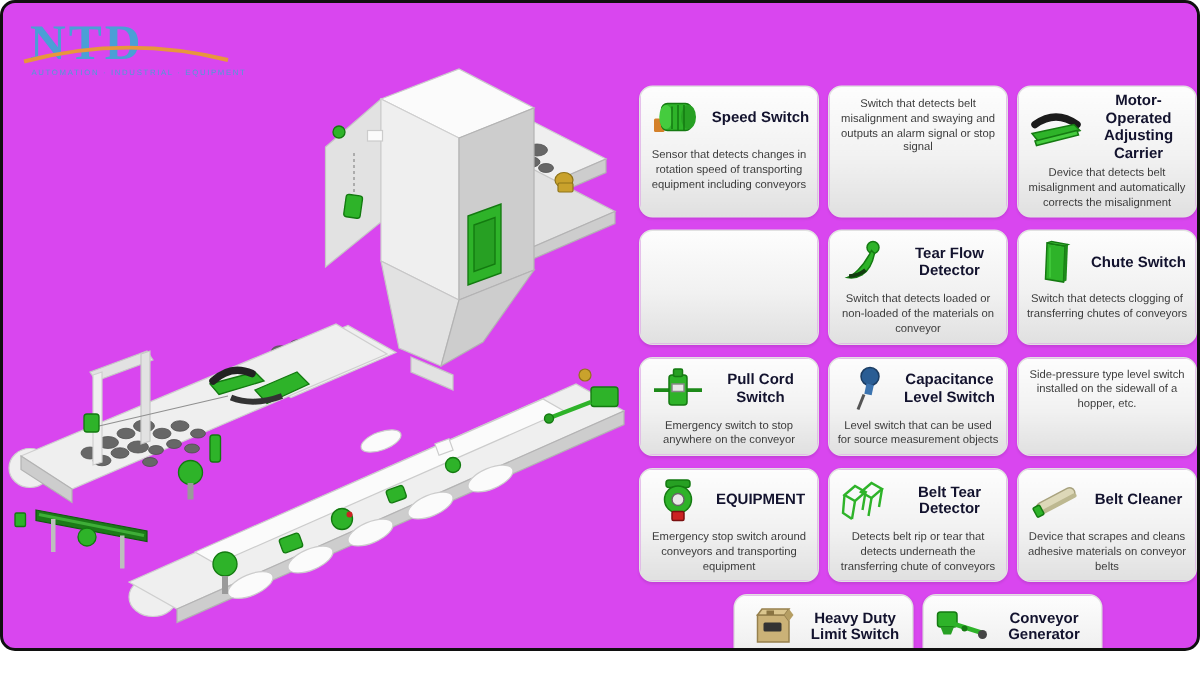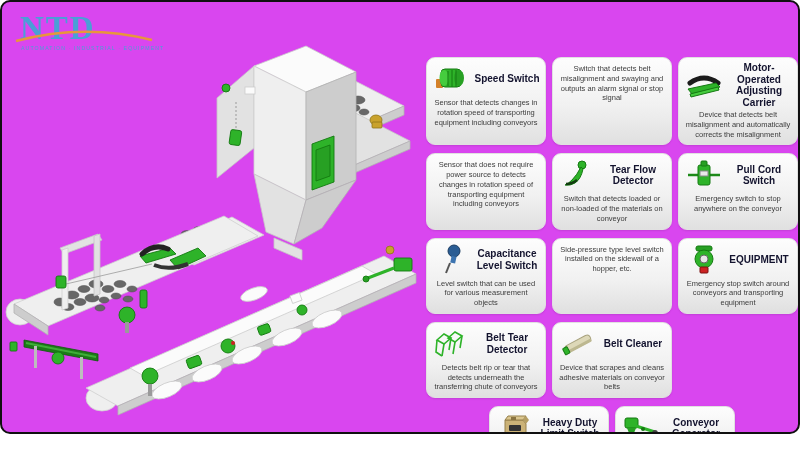--- a/index.html
+++ b/index.html
@@ -219,34 +219,47 @@
                 <path d="M4 14 Q18 4 32 14" stroke="#1b1b1b" stroke-width="5" fill="none" stroke-linecap="round"></path>
                 <polygon points="2,20 30,14 34,18 6,25" fill="#2eb329" stroke="#157a12"></polygon>
                 <polygon points="4,25 32,18 33,21 5,28" fill="#45cc3e" stroke="#157a12"></polygon>
               </svg>
             </span>
             <div class="title">Motor-Operated Adjusting Carrier</div>
           </div>
           <div class="desc">Device that detects belt misalignment and automatically corrects the misalignment</div>
         </div>
         <div class="card">
-          <div class="desc">Sensor that does not require power source to detects changes in rotation speed of transporting equipment including conveyors</div>
         </div>
         <div class="card">
           <div class="card-top">
             <span class="icon">
               <svg viewBox="0 0 36 32">
                 <circle cx="22" cy="6" r="4" fill="#2eb329" stroke="#157a12"></circle>
                 <path d="M21 8 Q17 16 12 21 Q8 25 5 26 Q10 27 15 24 Q21 20 23 10 Z" fill="#2eb329" stroke="#157a12"></path>
                 <path d="M6 25 Q12 25 17 21" stroke="#123c10" stroke-width="2.5" fill="none"></path>
               </svg>
             </span>
             <div class="title">Tear Flow Detector</div>
           </div>
           <div class="desc">Switch that detects loaded or non-loaded of the materials on conveyor</div>
+        </div>
+        <div class="card">
+          <div class="card-top">
+            <span class="icon">
+              <svg viewBox="0 0 36 32">
+                <polygon points="12,3 24,5 23,29 11,27" fill="#2eb329" stroke="#157a12"></polygon>
+                <polygon points="12,3 15,2 26,4 24,5" fill="#45cc3e" stroke="#157a12"></polygon>
+                <polygon points="24,5 26,4 25,28 23,29" fill="#1d8a19"></polygon>
+                <line x1="14" y1="6" x2="14" y2="26" stroke="#45cc3e"></line>
+              </svg>
+            </span>
+            <div class="title">Chute Switch</div>
+          </div>
+          <div class="desc">Switch that detects clogging of transferring chutes of conveyors</div>
         </div>
         <div class="card">
           <div class="card-top">
             <span class="icon">
               <svg viewBox="0 0 36 32">
                 <line x1="2" y1="16" x2="34" y2="16" stroke="#1d8a19" stroke-width="2.5"></line>
                 <rect x="12" y="6" width="12" height="20" rx="2" fill="#2eb329" stroke="#157a12"></rect>
                 <rect x="15" y="2" width="6" height="5" rx="1" fill="#27a023" stroke="#157a12"></rect>
                 <rect x="14" y="12" width="8" height="5" fill="#e8e8e8" stroke="#888"></rect>
               </svg>
@@ -259,21 +272,21 @@
           <div class="card-top">
             <span class="icon">
               <svg viewBox="0 0 36 32">
                 <circle cx="20" cy="7" r="6" fill="#2a5d94" stroke="#1b3c62"></circle>
                 <rect x="17" y="12" width="5" height="7" fill="#3c74b0" transform="rotate(12 19 15)"></rect>
                 <line x1="16" y1="19" x2="12" y2="29" stroke="#555" stroke-width="2"></line>
               </svg>
             </span>
             <div class="title">Capacitance Level Switch</div>
           </div>
-          <div class="desc">Level switch that can be used for various measurement objects</div>
+          <div class="desc">Level switch that can be used for source measurement objects</div>
         </div>
         <div class="card">
           <div class="desc">Side-pressure type level switch installed on the sidewall of a hopper, etc.</div>
         </div>
         <div class="card">
           <div class="card-top">
             <span class="icon">
               <svg viewBox="0 0 36 32">
                 <rect x="10" y="2" width="16" height="5" rx="2" fill="#27a023" stroke="#157a12"></rect>
                 <circle cx="18" cy="15" r="9" fill="#2eb329" stroke="#157a12"></circle>

